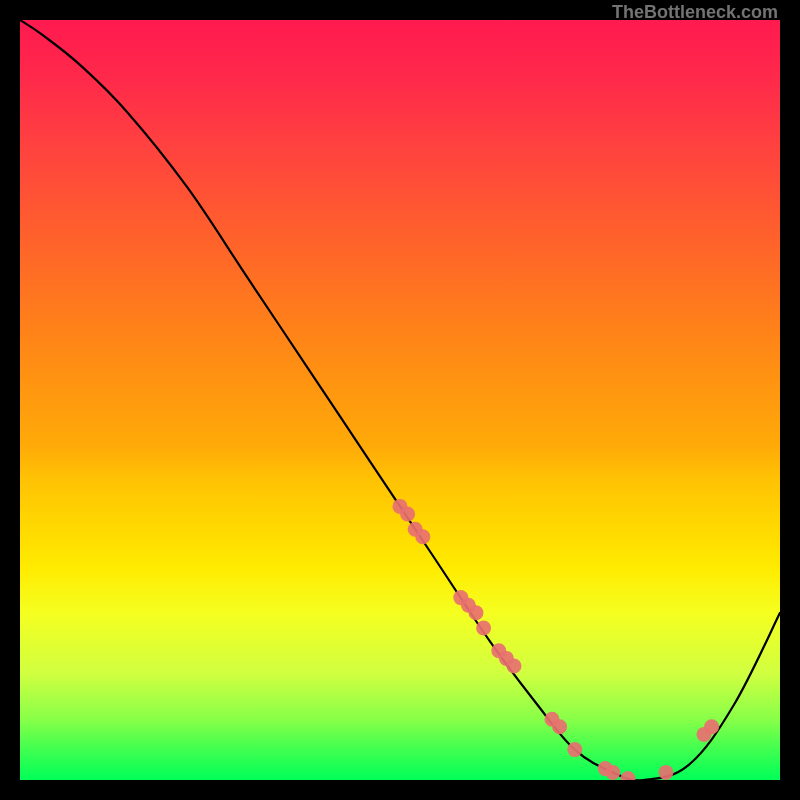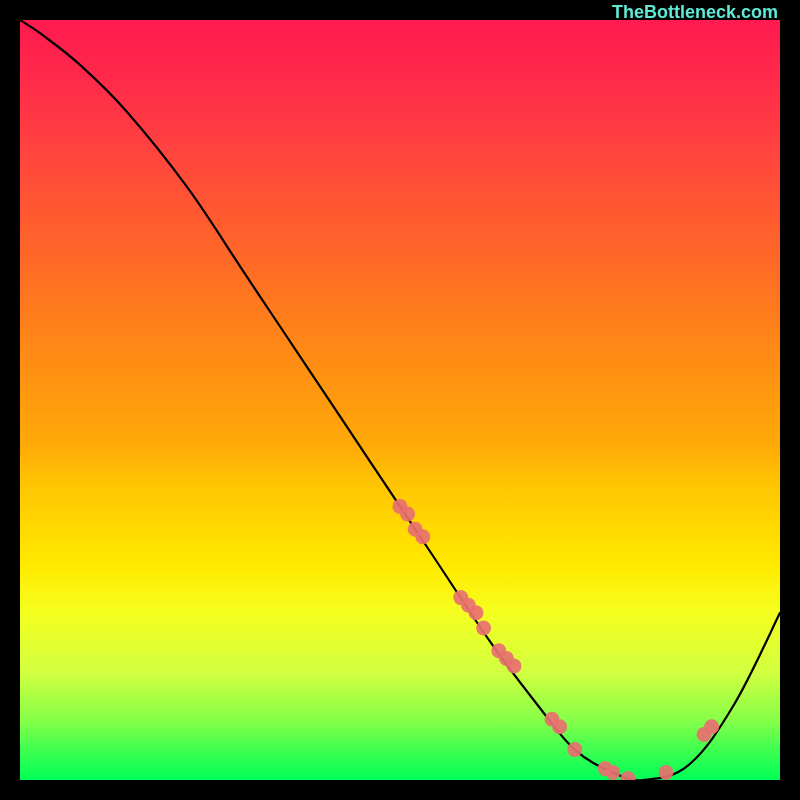--- a/index.html
+++ b/index.html
@@ -43,21 +43,21 @@
       #40ff50 96%,
       #00ff58 100%
     );
   }
   .watermark {
     position: absolute;
     top: 2px;
     right: 22px;
     font-size: 18px;
     font-weight: 600;
-    color: #5eead4;
+    color: #737373;
     letter-spacing: 0px;
   }
   svg.curve {
     position: absolute;
     top: 0;
     left: 0;
     width: 760px;
     height: 760px;
   }
   .curve-path {

